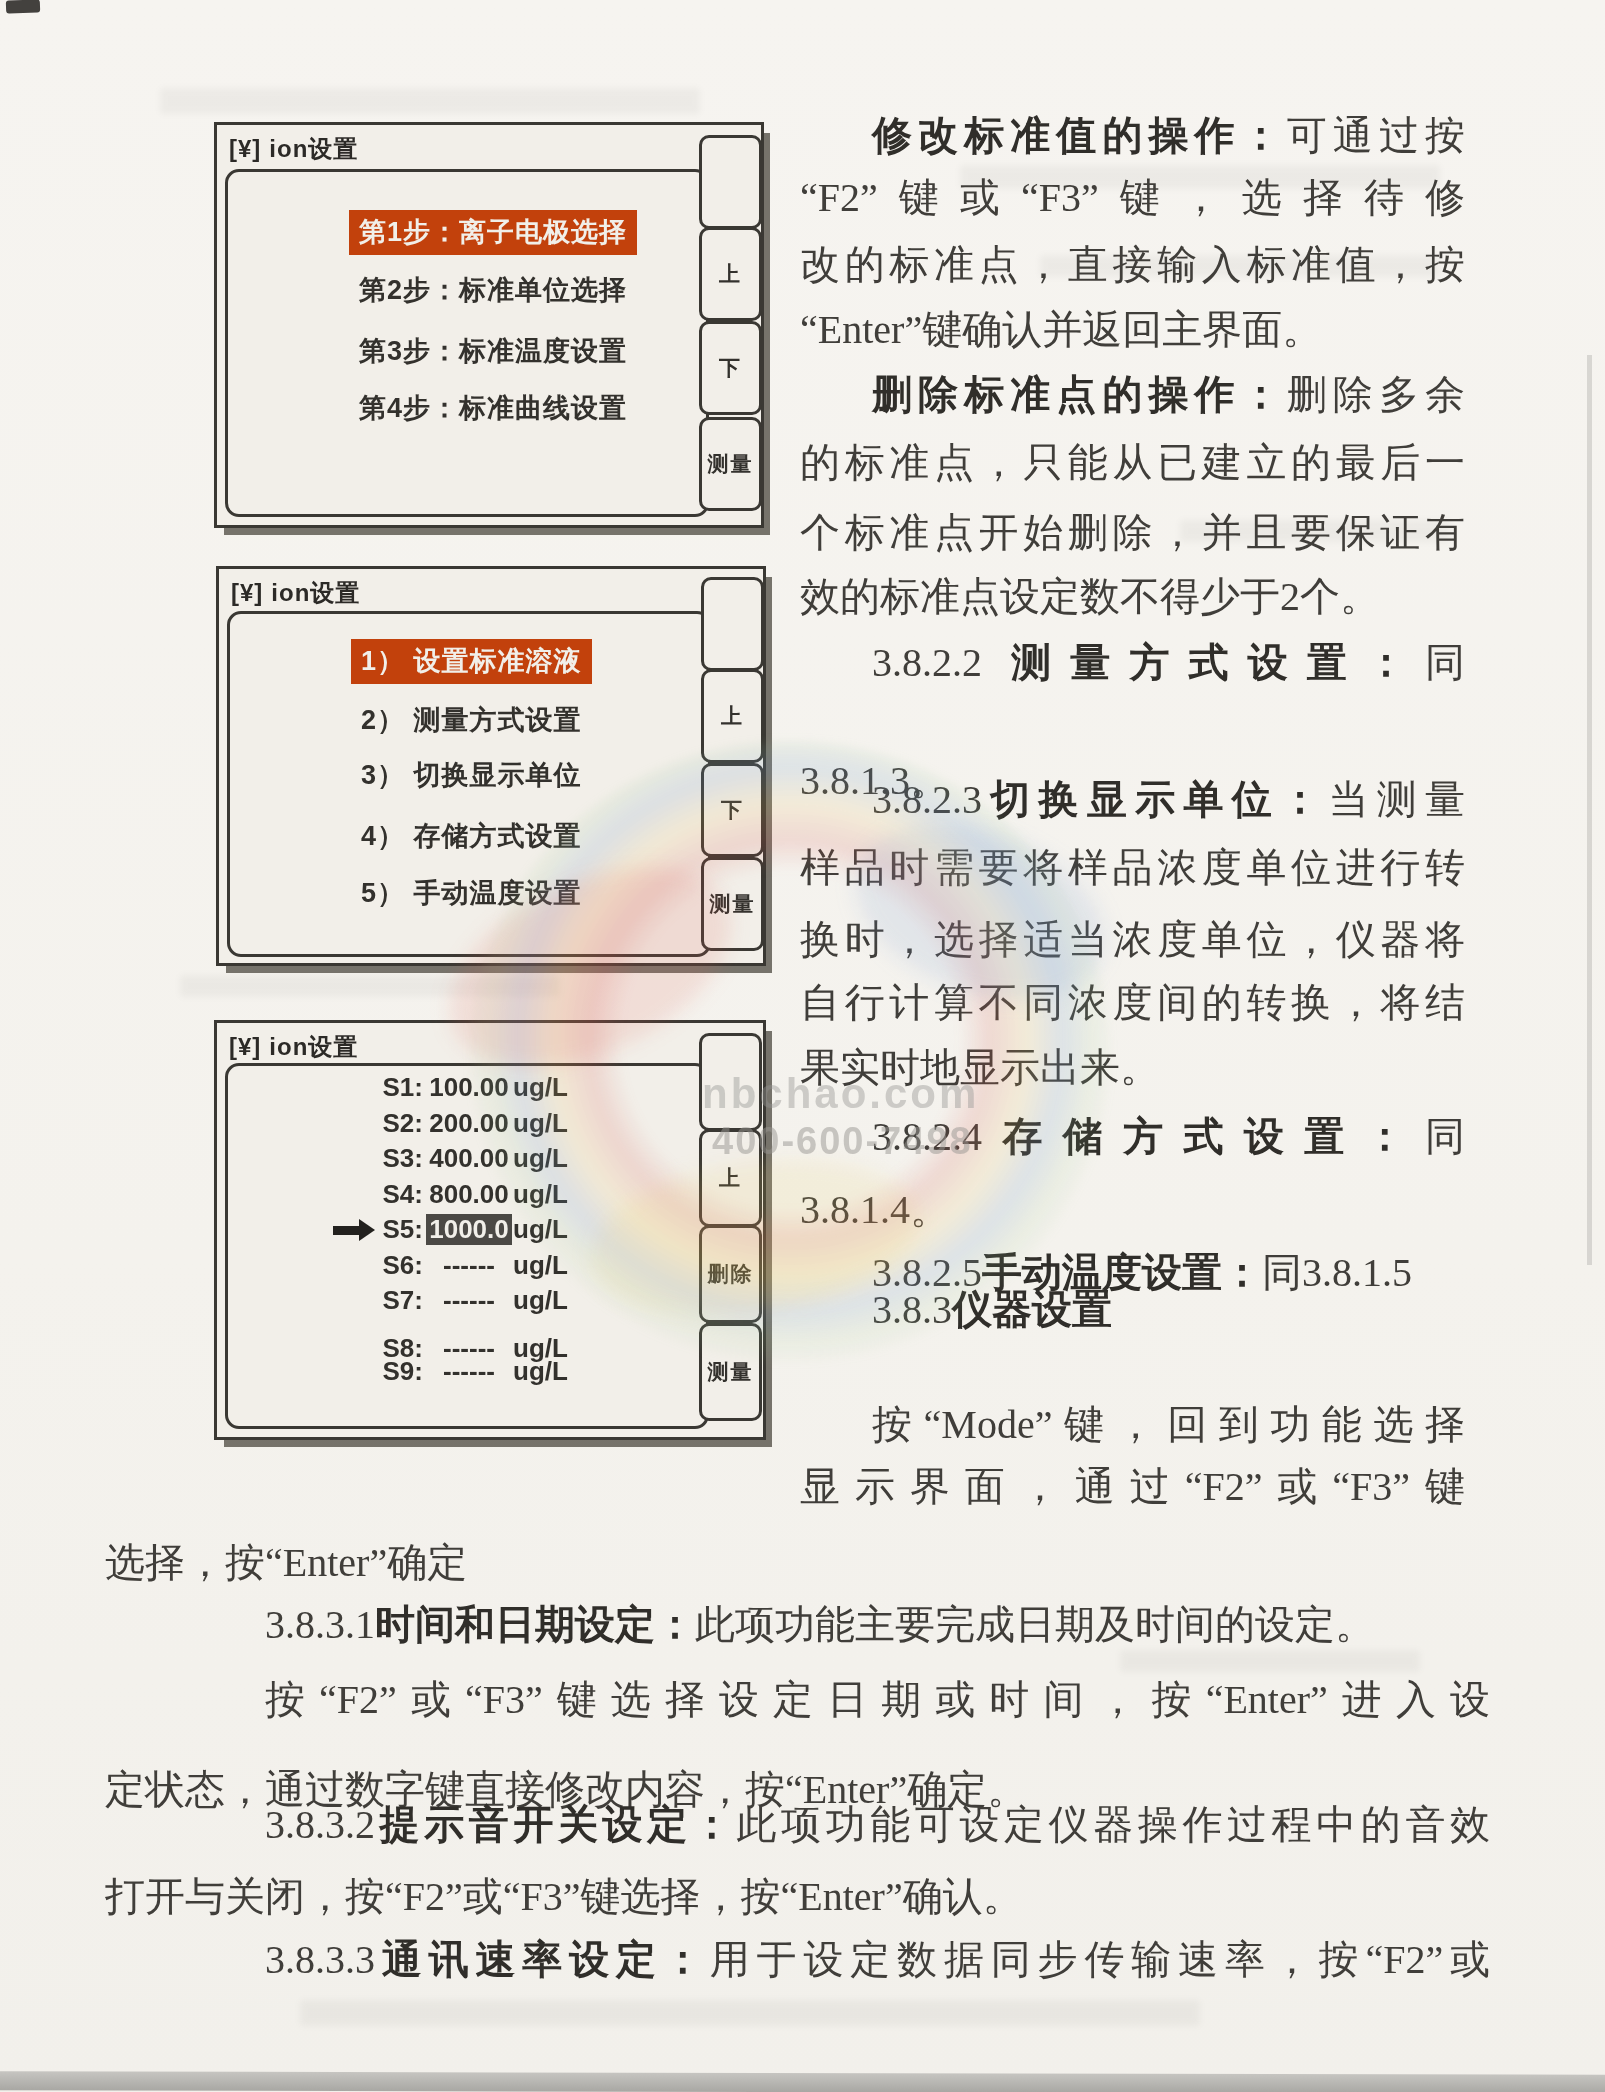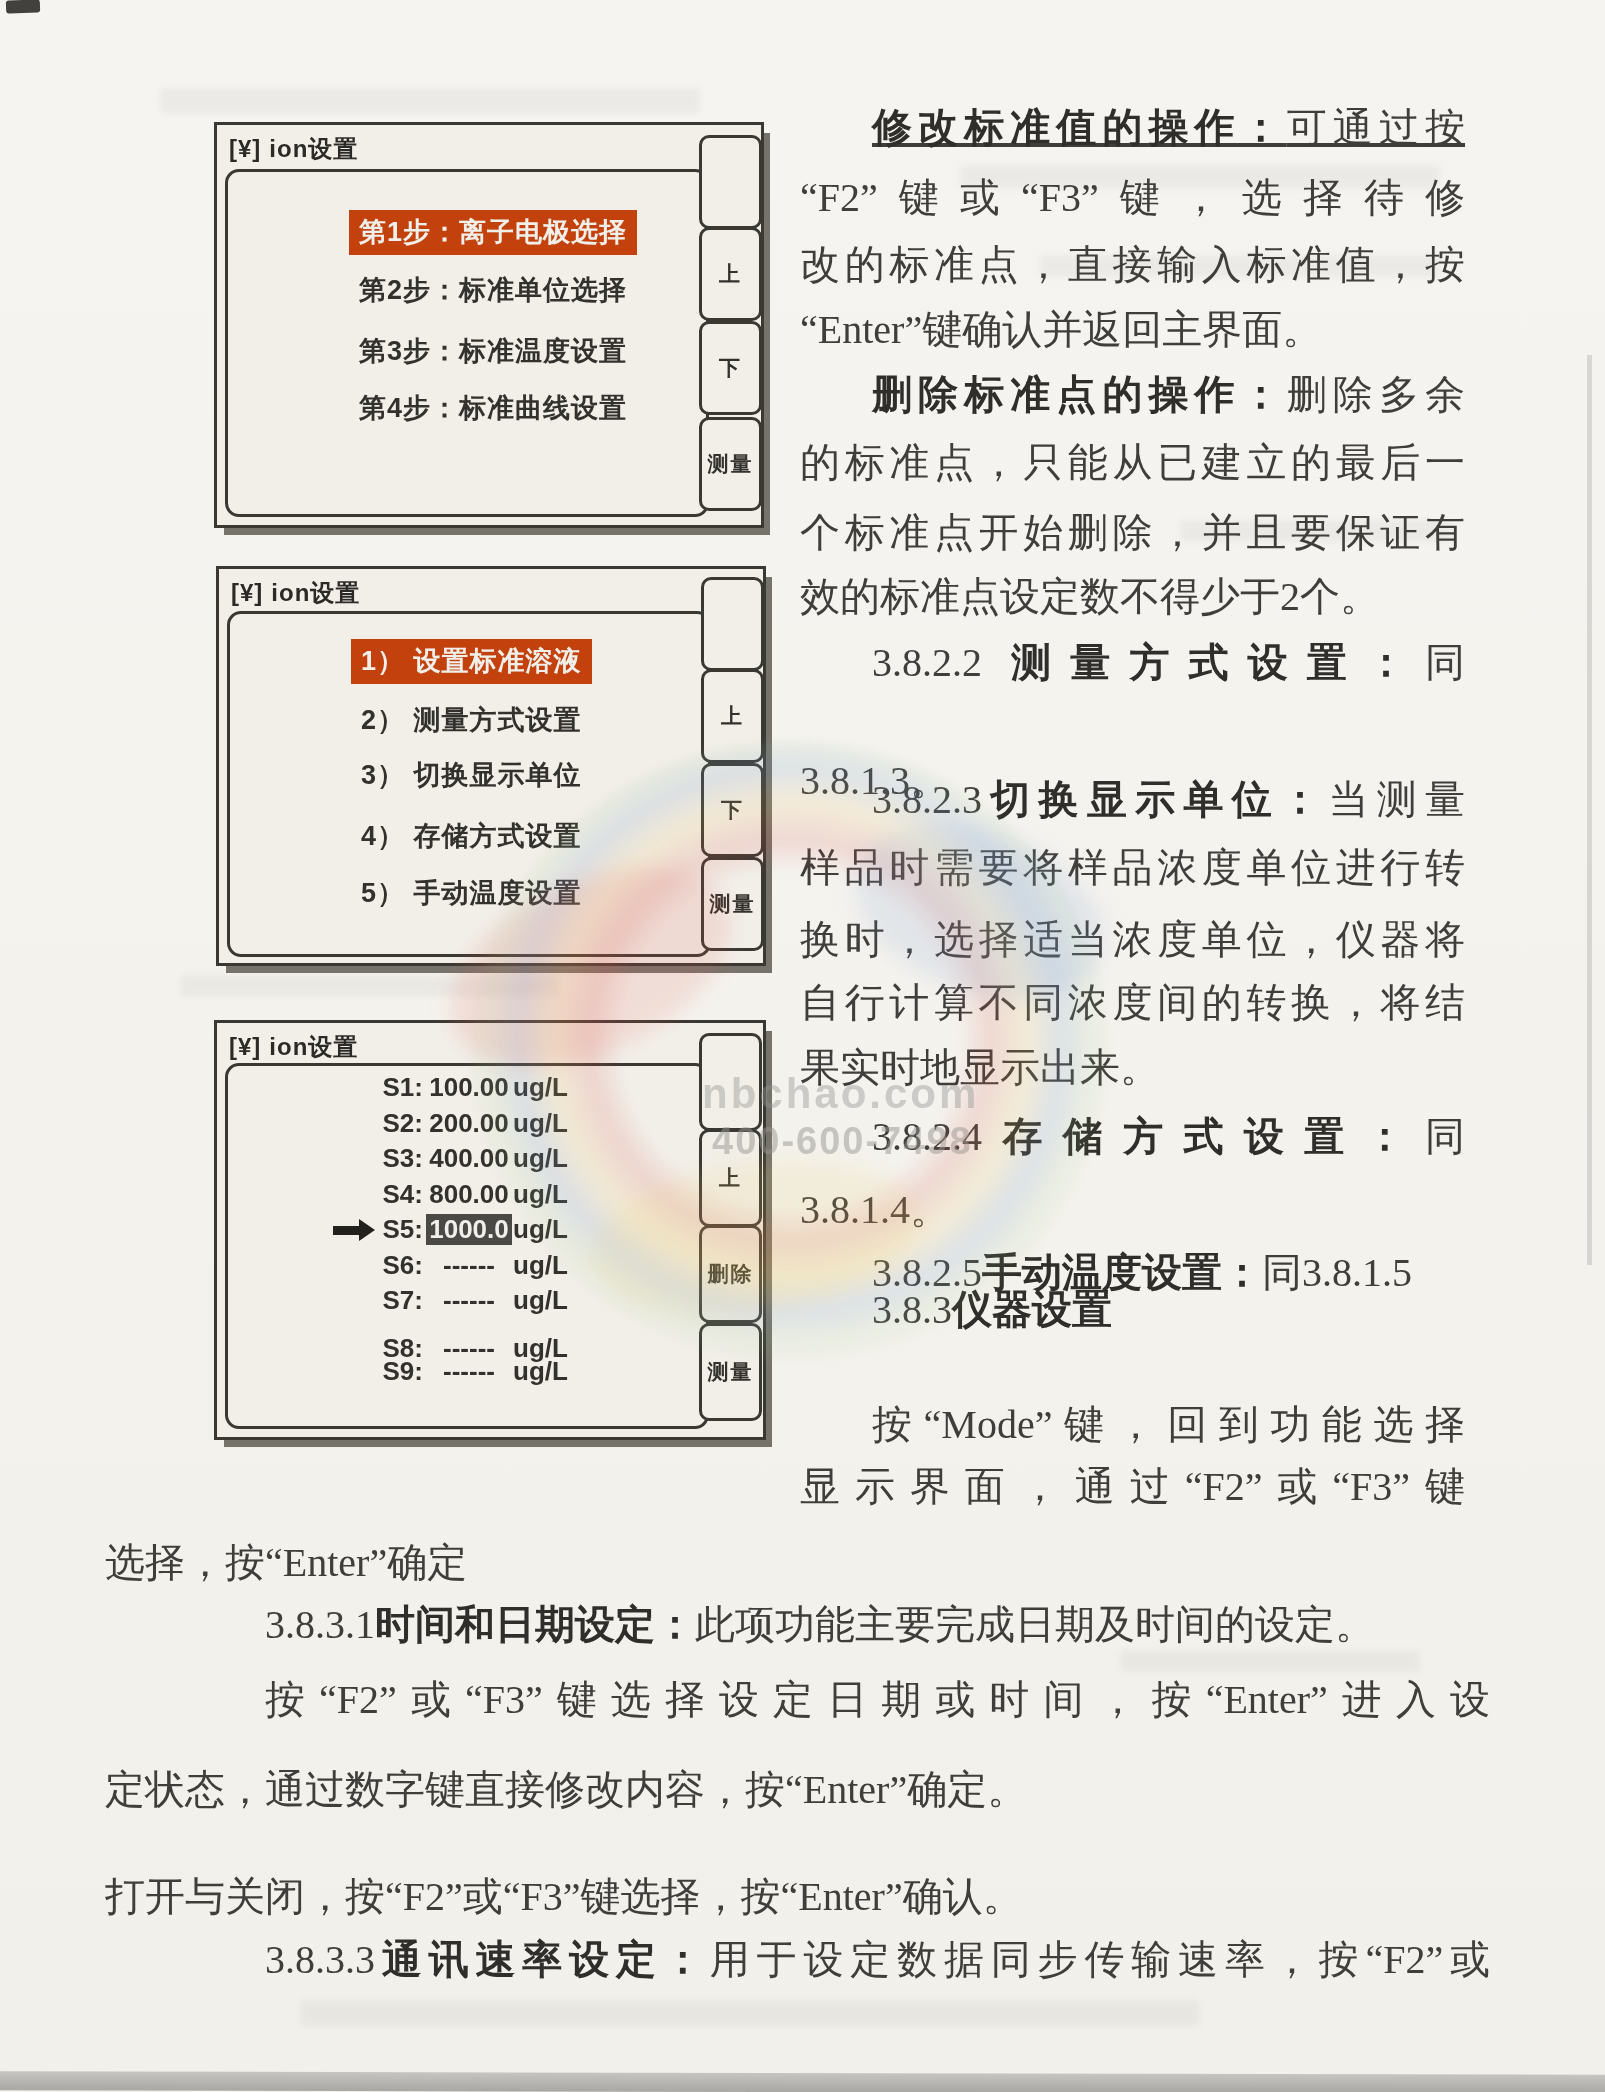--- a/index.html
+++ b/index.html
@@ -174,21 +174,21 @@
       </div>
     <div id="w3-btns">
         <div class="sbtn" style="top: 10px; height: 92px;"></div>
         <div class="sbtn" style="top: 106px; height: 92px;">上</div>
         <div class="sbtn" style="top: 202px; height: 92px;">删除</div>
         <div class="sbtn" style="top: 300px; height: 92px;">测量</div>
       </div>
   </div>
 
   <div id="right-col">
-      <div class="tl j ind" style="top: 104px; text-decoration: underline;"><span class="b">修改标准值的操作：</span><span>可通过按</span></div>
+      <div class="tl j ind" style="top: 112px;"><span class="b">修改标准值的操作：</span><span>可通过按</span></div>
       <div class="tl j" style="top: 174px;"><span>“F2”键或“F3”键，选择待修</span></div>
       <div class="tl j" style="top: 241px;"><span>改的标准点，直接输入标准值，按</span></div>
       <div class="tl" style="top: 306px;"><span>“Enter”键确认并返回主界面。</span></div>
       <div class="tl j ind" style="top: 371px;"><span class="b">删除标准点的操作：</span><span>删除多余</span></div>
       <div class="tl j" style="top: 439px;"><span>的标准点，只能从已建立的最后一</span></div>
       <div class="tl j" style="top: 509px;"><span>个标准点开始删除，并且要保证有</span></div>
       <div class="tl" style="top: 573px;"><span>效的标准点设定数不得少于2个。</span></div>
       <div class="tl j ind" style="top: 639px;"><span>3.8.2.2 </span><span class="b">测量方式设置：</span><span>同</span></div>
       <div class="tl" style="top: 709px; margin-top: 48px;"><span>3.8.1.3。</span></div>
       <div class="tl j ind" style="top: 776px;"><span>3.8.2.3</span><span class="b">切换显示单位：</span><span>当测量</span></div>
@@ -201,20 +201,21 @@
       <div class="tl ind" style="top: 1249px;"><span>3.8.2.5</span><span class="b">手动温度设置：</span><span>同3.8.1.5</span></div>
       <div class="tl ind" style="top: 1254px; margin-top: 32px;"><span>3.8.3</span><span class="b">仪器设置</span></div>
       <div class="tl j ind" style="top: 1401px;"><span>按“Mode”键，回到功能选择</span></div>
       <div class="tl j" style="top: 1463px;"><span>显示界面，通过“F2”或“F3”键</span></div>
     </div>
   <div id="bottom-block">
       <div class="tl" style="top: 1539px;"><span>选择，按“Enter”确定</span></div>
       <div class="tl ind" style="top: 1601px;"><span>3.8.3.1</span><span class="b">时间和日期设定：</span><span>此项功能主要完成日期及时间的设定。</span></div>
       <div class="tl j ind" style="top: 1676px;"><span>按“F2”或“F3”键选择设定日期或时间，按“Enter”进入设</span></div>
       <div class="tl" style="top: 1734px; margin-top: 32px;"><span>定状态，通过数字键直接修改内容，按“Enter”确定。</span></div>
+      <div class="tl j ind" style="top: 1801px;"><span>3.8.3.2</span><span class="b">提示音开关设定：</span><span>此项功能可设定仪器操作过程中的音效</span></div>
       <div class="tl" style="top: 1873px;"><span>打开与关闭，按“F2”或“F3”键选择，按“Enter”确认。</span></div>
       <div class="tl j ind" style="top: 1936px;"><span>3.8.3.3</span><span class="b">通讯速率设定：</span><span>用于设定数据同步传输速率，按“F2”或</span></div>
     </div>
 
   <div class="wm">
     <div class="wm-ring"></div>
     <div class="wm-blob red"></div>
     <div class="wm-blob blue"></div>
     <div class="wm-blob yellow"></div>
     <div class="wm-domain">nbchao.com</div>

